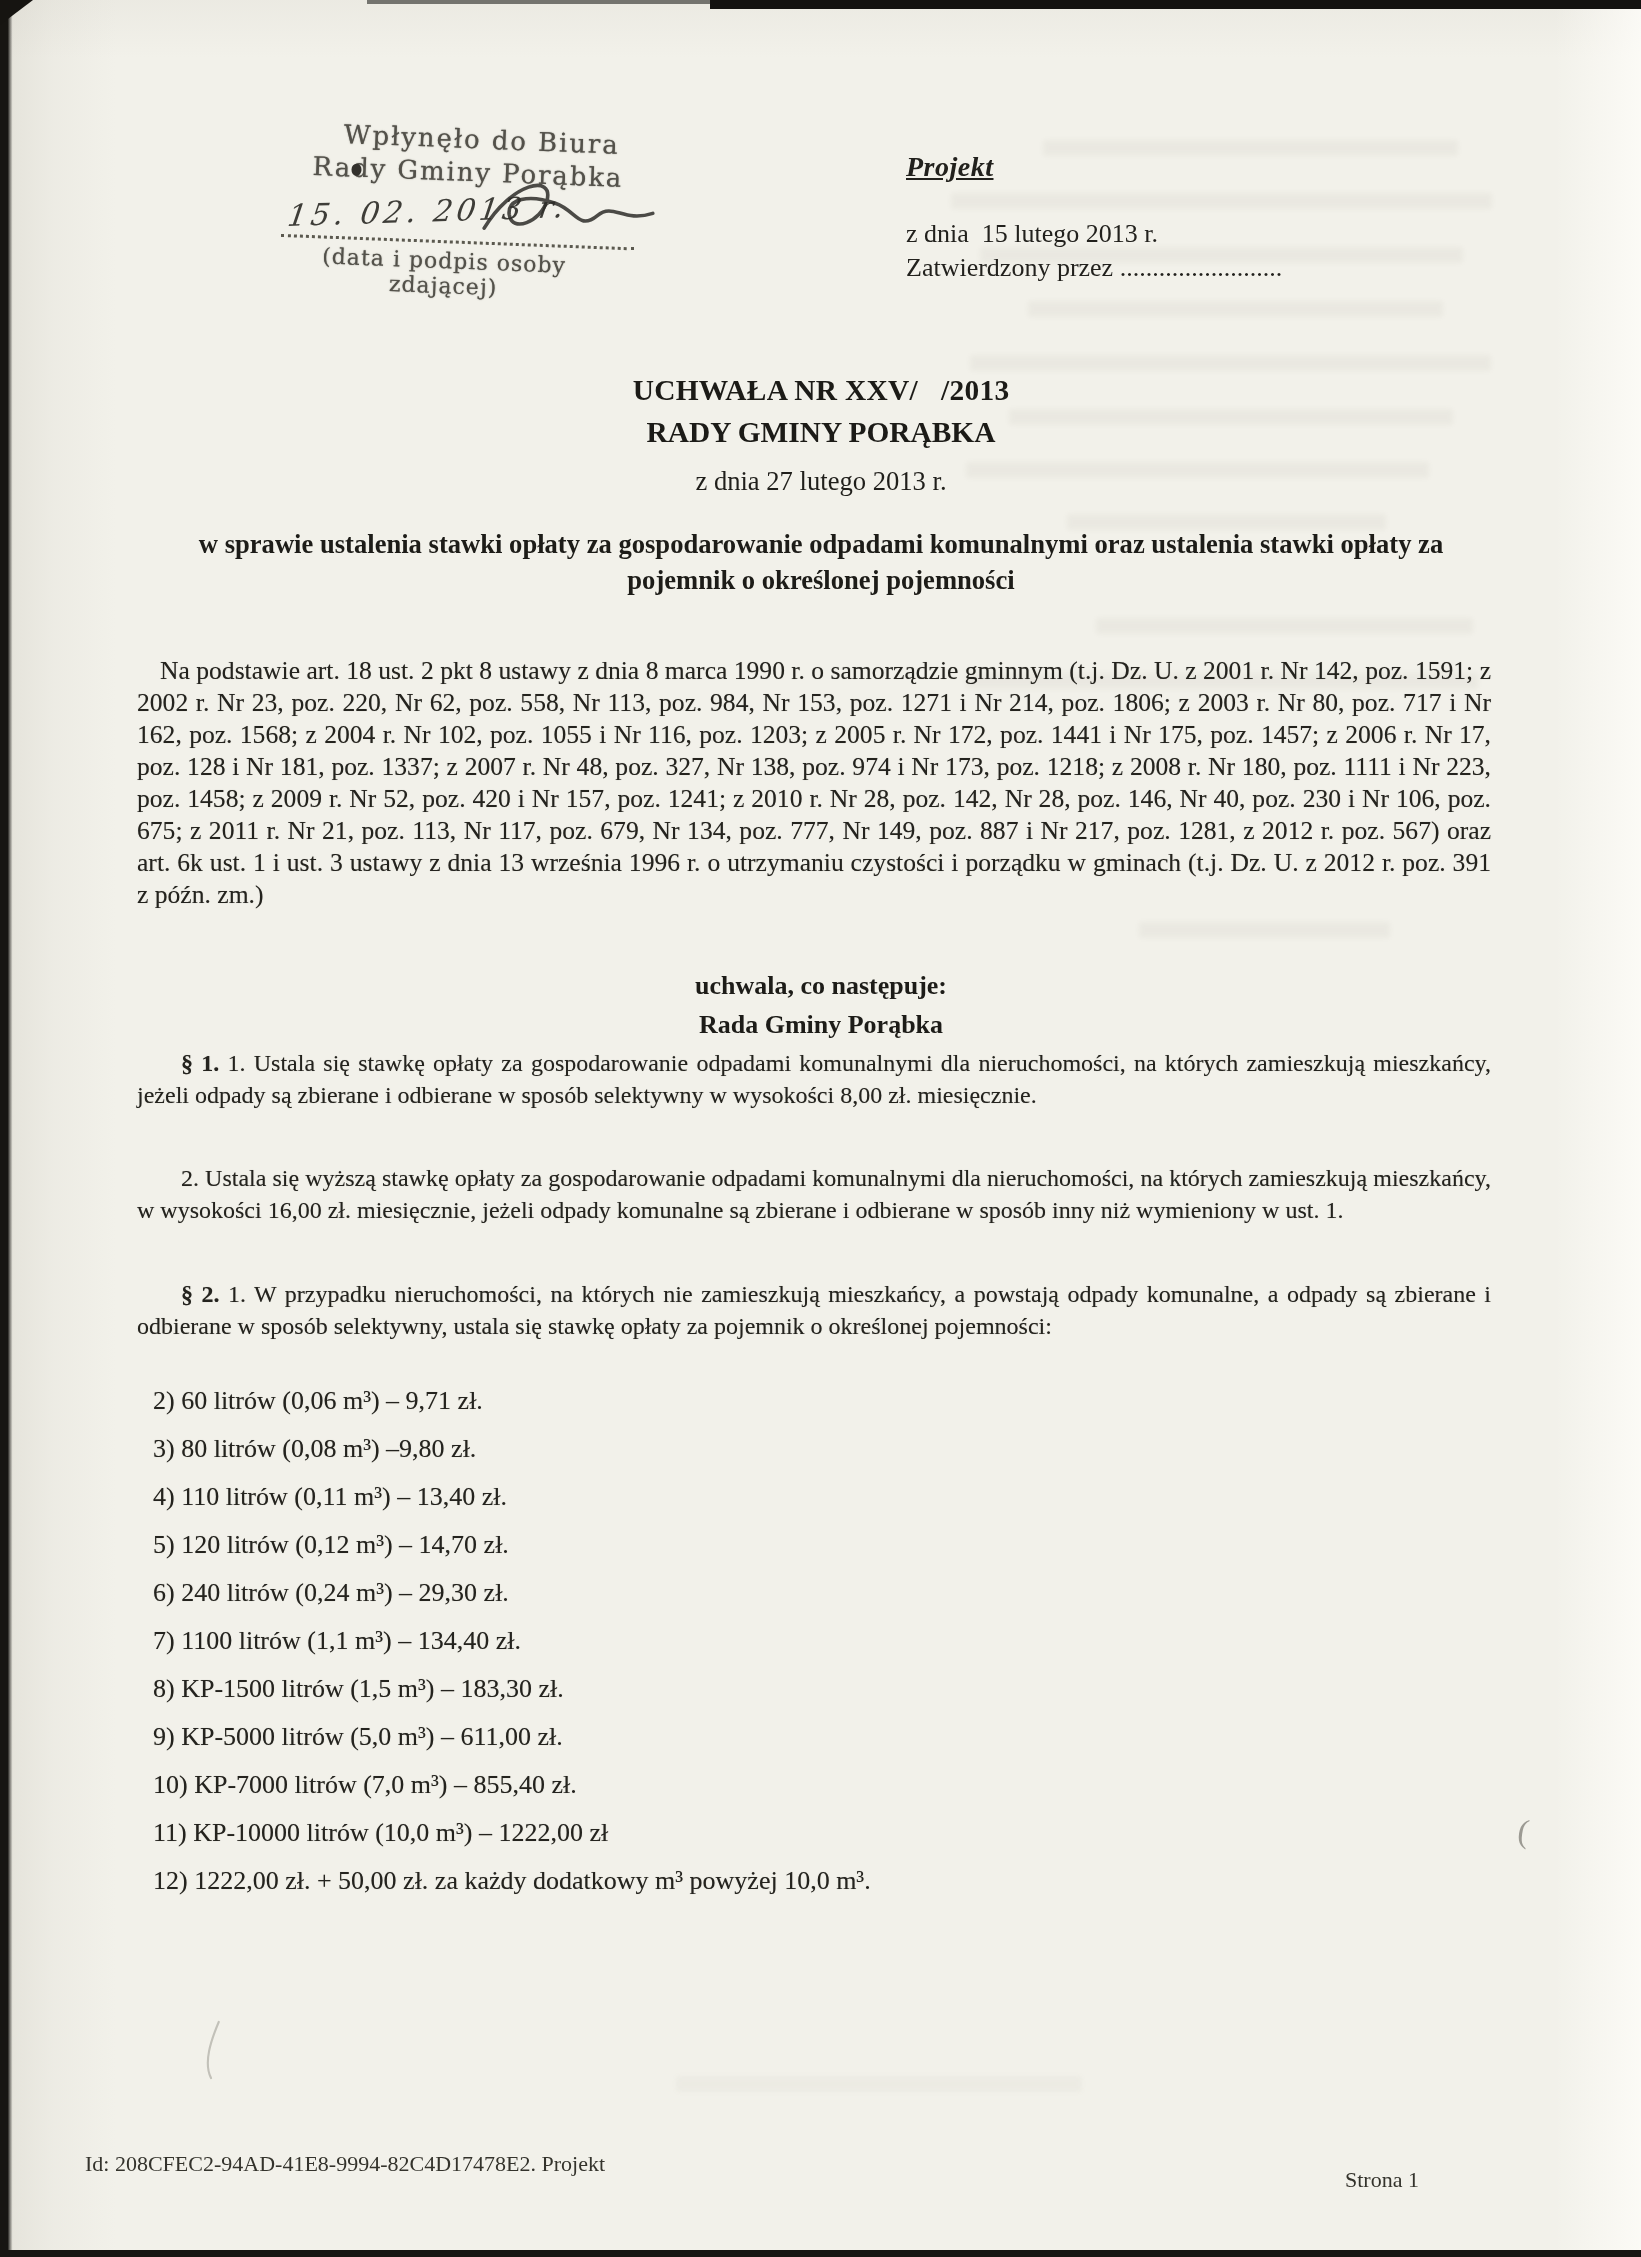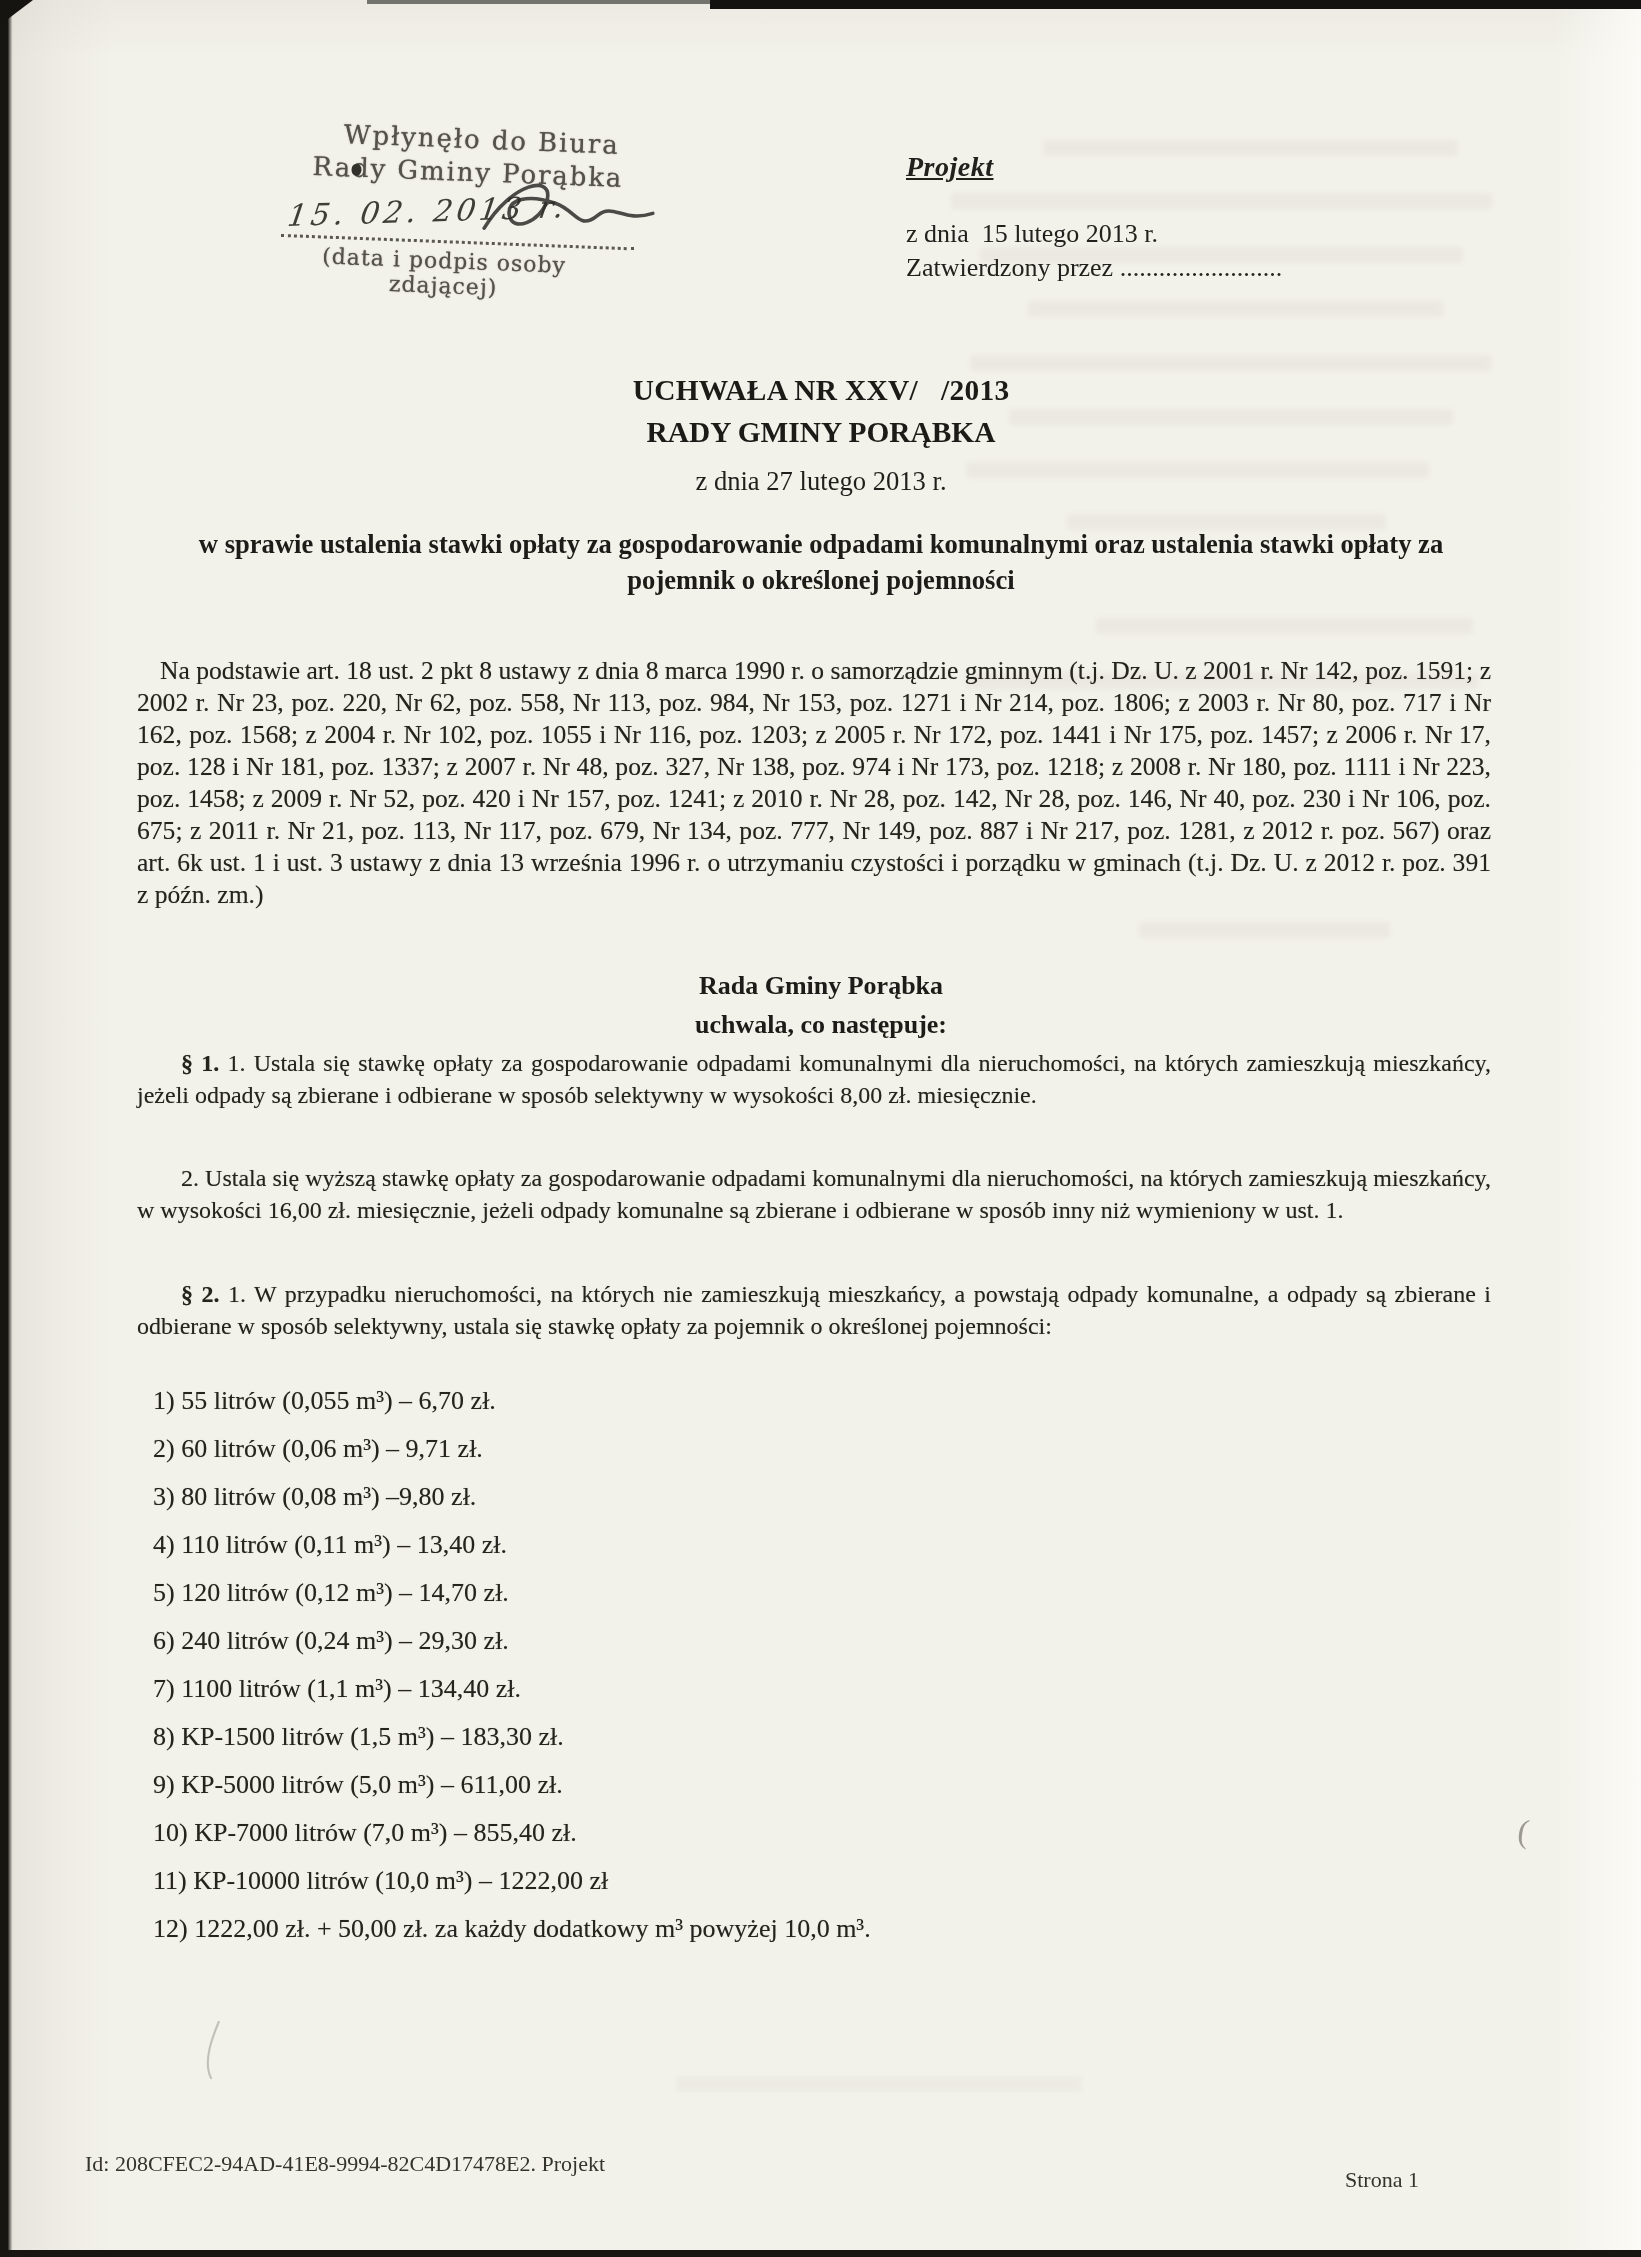--- a/index.html
+++ b/index.html
@@ -119,30 +119,29 @@
   <div class="title-block">
     <div class="title-l1">UCHWAŁA NR XXV/   /2013</div>
     <div class="title-l2">RADY GMINY PORĄBKA</div>
   </div>
   <div class="doc-date">z dnia 27 lutego 2013 r.</div>
   <div class="subject">w sprawie ustalenia stawki opłaty za gospodarowanie odpadami komunalnymi oraz ustalenia stawki opłaty za pojemnik o określonej pojemności</div>
 
   <div class="legal">Na podstawie art. 18 ust. 2 pkt 8 ustawy z dnia 8 marca 1990 r. o samorządzie gminnym (t.j. Dz. U. z 2001 r. Nr 142, poz. 1591; z 2002 r. Nr 23, poz. 220, Nr 62, poz. 558, Nr 113, poz. 984, Nr 153, poz. 1271 i Nr 214, poz. 1806; z 2003 r. Nr 80, poz. 717 i Nr 162, poz. 1568; z 2004 r. Nr 102, poz. 1055 i Nr 116, poz. 1203; z 2005 r. Nr 172, poz. 1441 i Nr 175, poz. 1457; z 2006 r. Nr 17, poz. 128 i Nr 181, poz. 1337; z 2007 r. Nr 48, poz. 327, Nr 138, poz. 974 i Nr 173, poz. 1218; z 2008 r. Nr 180, poz. 1111 i Nr 223, poz. 1458; z 2009 r. Nr 52, poz. 420 i Nr 157, poz. 1241; z 2010 r. Nr 28, poz. 142, Nr 28, poz. 146, Nr 40, poz. 230 i Nr 106, poz. 675; z 2011 r. Nr 21, poz. 113, Nr 117, poz. 679, Nr 134, poz. 777, Nr 149, poz. 887 i Nr 217, poz. 1281, z 2012 r. poz. 567) oraz art. 6k ust. 1 i ust. 3 ustawy z dnia 13 września 1996 r. o utrzymaniu czystości i porządku w gminach (t.j. Dz. U. z 2012 r. poz. 391 z późn. zm.)</div>
 
   <div class="enacting">
+    <div>uchwala, co następuje:</div>
     <div>Rada Gminy Porąbka</div>
-    <div>uchwala, co następuje:</div>
   </div>
 
   <div class="para" id="p1"><span class="lead">§ 1.</span><span> 1. Ustala się stawkę opłaty za gospodarowanie odpadami komunalnymi dla nieruchomości, na których zamieszkują mieszkańcy, jeżeli odpady są zbierane i odbierane w sposób selektywny w wysokości 8,00 zł. miesięcznie.</span></div>
   <div class="para" id="p2"><span class="lead"></span><span>2. Ustala się wyższą stawkę opłaty za gospodarowanie odpadami komunalnymi dla nieruchomości, na których zamieszkują mieszkańcy, w wysokości 16,00 zł. miesięcznie, jeżeli odpady komunalne są zbierane i odbierane w sposób inny niż wymieniony w ust. 1.</span></div>
   <div class="para" id="p3"><span class="lead">§ 2.</span><span> 1. W przypadku nieruchomości, na których nie zamieszkują mieszkańcy, a powstają odpady komunalne, a odpady są zbierane i odbierane w sposób selektywny, ustala się stawkę opłaty za pojemnik o określonej pojemności:</span></div>
 
   <div class="rates">
-    <div class="rate">1) 55 litrów (0,055 m³) – 6,70 zł.</div>
     <div class="rate">2) 60 litrów (0,06 m³) – 9,71 zł.</div>
     <div class="rate">3) 80 litrów (0,08 m³)  –9,80 zł.</div>
     <div class="rate">4) 110 litrów (0,11 m³)  – 13,40 zł.</div>
     <div class="rate">5) 120 litrów (0,12 m³)  – 14,70 zł.</div>
     <div class="rate">6) 240 litrów (0,24 m³)  – 29,30 zł.</div>
     <div class="rate">7) 1100 litrów (1,1 m³) – 134,40 zł.</div>
     <div class="rate">8) KP-1500 litrów (1,5 m³) – 183,30 zł.</div>
     <div class="rate">9) KP-5000 litrów (5,0 m³) – 611,00 zł.</div>
     <div class="rate">10) KP-7000 litrów (7,0 m³) – 855,40 zł.</div>
     <div class="rate">11) KP-10000 litrów (10,0 m³) – 1222,00 zł</div>

